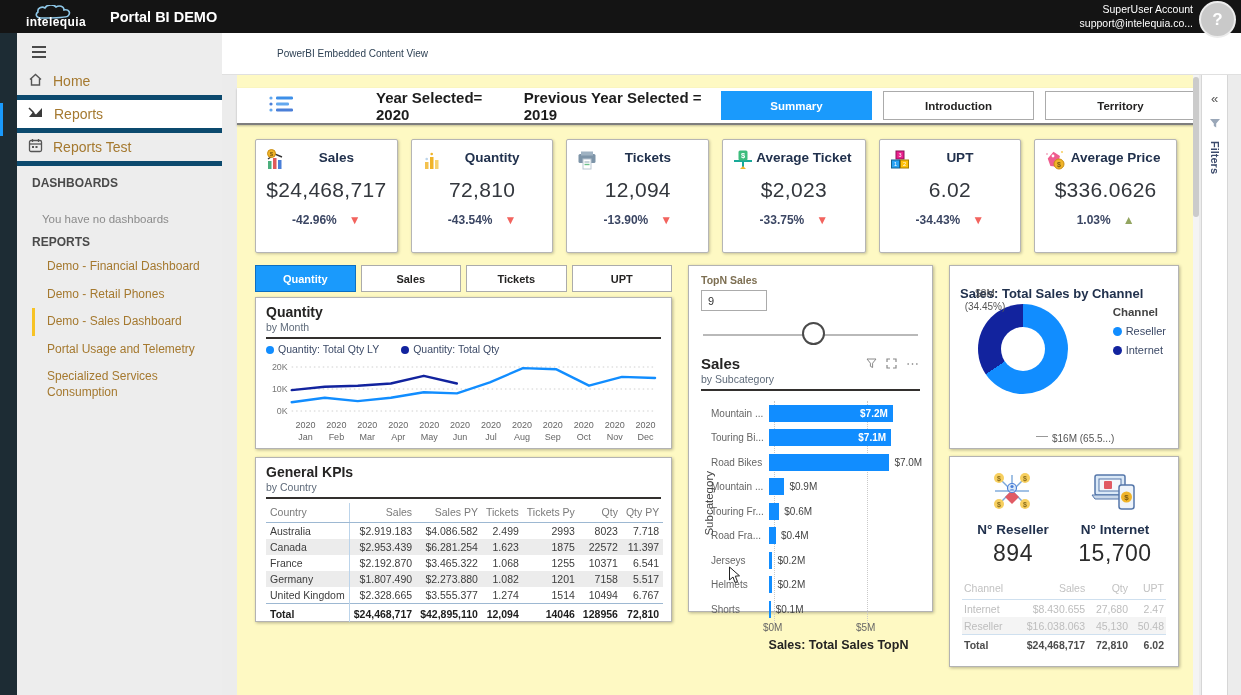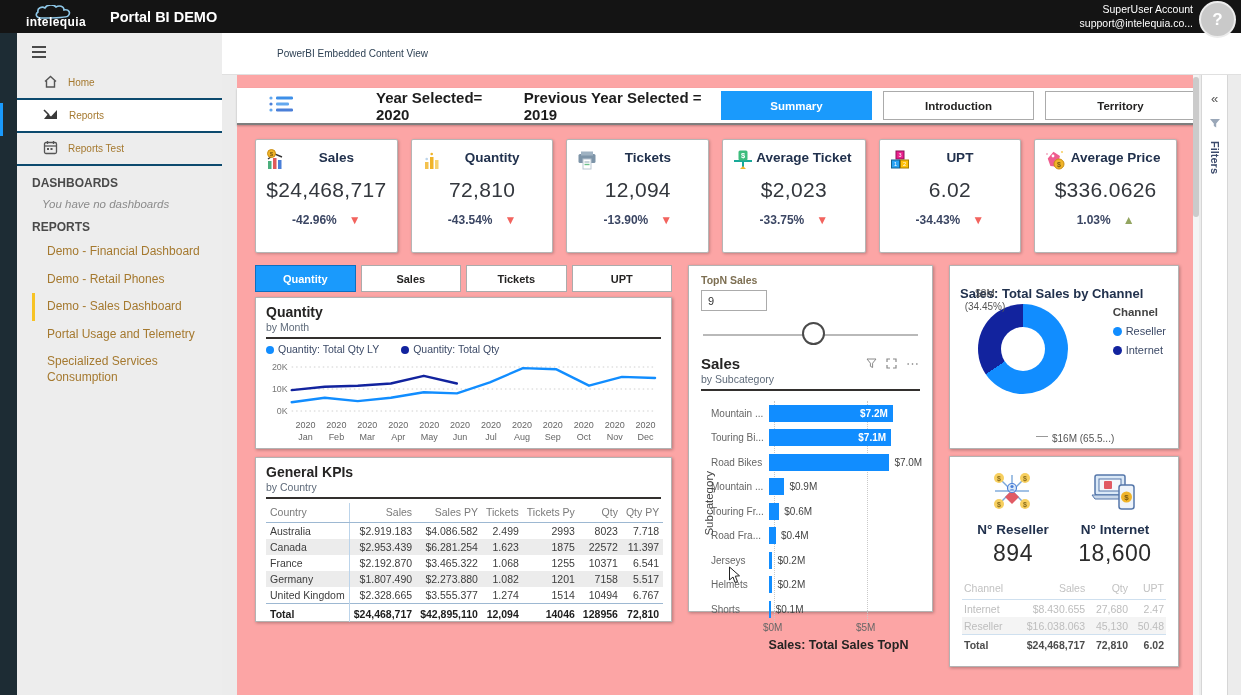--- a/index.html
+++ b/index.html
@@ -14,33 +14,33 @@
   .account{margin-left:auto;text-align:right;color:#fff;font-size:10.5px;line-height:1.3;margin-right:48px}
   .avatar{position:absolute;right:5px;top:1px;width:37px;height:37px;border-radius:50%;background:#c9c9c9;border:2px solid #ececec;color:#fff;font-size:17px;font-weight:700;display:flex;align-items:center;justify-content:center;z-index:11}
 
   
   .sidebar{position:absolute;left:0;top:33px;width:222px;bottom:0;background:#ededed;z-index:5}
   .side-rail{position:absolute;left:0;top:0;width:17px;height:100%;background:#1d2c34}
   .rail-accent{position:absolute;left:0;top:70px;width:3px;height:33px;background:#1a9afc}
   .side-main{position:absolute;left:17px;top:0;right:0;bottom:0}
   .hamburger{margin:13px 0 9px 15px;cursor:pointer}
   .hamburger i{display:block;width:14px;height:2px;background:#4a4a4a;margin:3px 0}
-  .side-item{display:flex;align-items:center;gap:10px;height:33px;padding-left:26px;font-size:10px;color:#a5792f;border-bottom:2px solid #0c4a6e;cursor:pointer}
+  .side-item{display:flex;align-items:center;gap:10px;height:33px;padding-left:11px;font-size:14px;color:#a5792f;border-bottom:5px solid #0c4a6e;cursor:pointer}
   .side-item.active{background:#fff}
   .side-section{padding-left:15px;margin-top:10px}
   .sec-title{font-size:12px;font-weight:700;color:#4a4a4a;margin:10px 0 4px}
-  .sec-empty{font-size:11.5px;font-style:italic;color:#8b8b8b;margin:8px 0 9px 10px}
+  .sec-empty{font-size:11.5px;color:#8b8b8b;margin:23px 0 9px 10px}
   .report-link{font-size:12px;color:#a5792f;padding:6px 18px 6px 12px;line-height:1.3;cursor:pointer;border-left:3px solid transparent}
   .report-link.active{border-left:3px solid #f7c325}
 
   
   .main{position:absolute;left:222px;top:33px;right:0;bottom:0;background:#ececec}
   .breadcrumb-row{position:absolute;left:0;top:0;right:0;height:42px;background:#fff;border-bottom:1px solid #e0e0e0}
   .breadcrumb{position:absolute;left:55px;top:15px;font-size:10px;font-weight:400;color:#2e4154}
-  .report-surface{position:absolute;left:15px;top:42px;width:960px;bottom:0;background:#fca5a5}
+  .report-surface{position:absolute;left:15px;top:42px;width:960px;bottom:0;background:#fef9c3}
   .scroll-track{position:absolute;top:42px;right:42px;width:6px;bottom:0;background:#f4f4f4}
   .scroll-thumb{position:absolute;top:2px;left:0;width:6px;height:140px;background:#cbcbcb;border-radius:3px}
   .filters-strip{position:absolute;top:42px;right:13px;width:27px;bottom:0;background:#fff;border-left:1px solid #d6d6d6;border-right:1px solid #d6d6d6;display:flex;flex-direction:column;align-items:center;padding-top:16px;gap:12px}
   .filters-chevron{color:#555;font-size:13px;cursor:pointer}
   .filters-label{writing-mode:vertical-rl;font-size:11px;font-weight:700;color:#3b4a6b}
 
   
   .year-bar{position:absolute;left:0;top:13px;width:100%;height:37px;background:#fff;box-shadow:0 1px 2px rgba(0,0,0,.25);border-bottom:2px solid #7e7e7e;display:flex;align-items:center}
   .slicer-icon{margin-left:31px;flex:none}
   .year-text{font-size:15px;font-weight:700;color:#1d1d1d;margin-left:80px}
@@ -638,21 +638,21 @@
                 <circle cx="37.5" cy="28" r="5.5" fill="#f0b429"></circle>
                   <text x="37.5" y="31" font-size="8" text-anchor="middle" fill="#7a5a10" font-weight="bold">$</text>
               </svg>
             </div>
             <div class="channel-labels">
               <div>N° Reseller</div>
               <div>N° Internet</div>
             </div>
             <div class="channel-values">
               <div>894</div>
-              <div>18,600</div>
+              <div>15,700</div>
             </div>
             <table class="channel-table" id="channel-table">
                 <tbody>
                   <tr>
                     <th>Channel</th>
                     <th>Sales</th>
                     <th>Qty</th>
                     <th>UPT</th>
                   </tr>
                   <tr class="">

